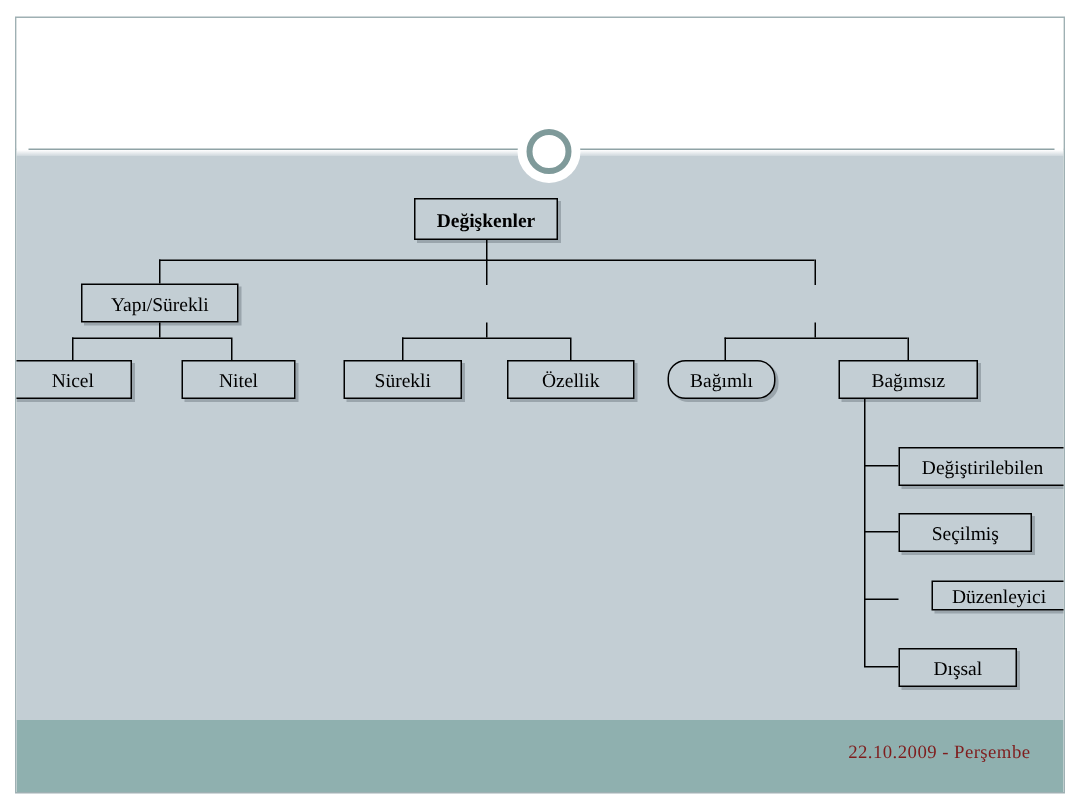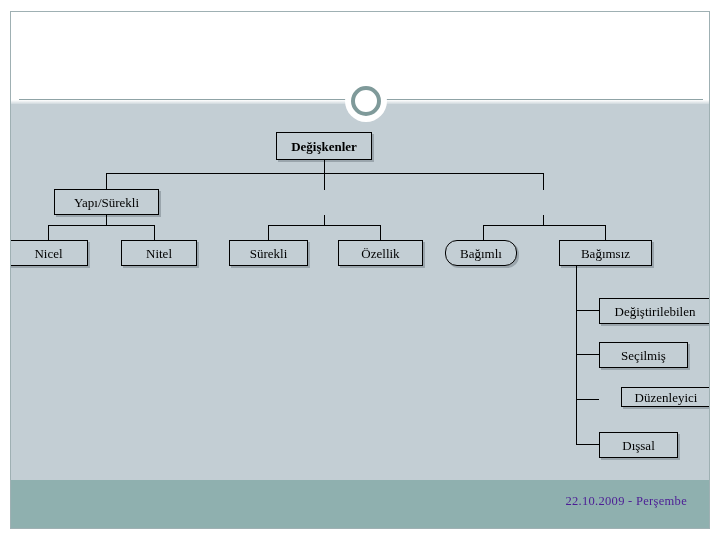--- a/index.html
+++ b/index.html
@@ -69,21 +69,21 @@
     left: 0;
     bottom: 0;
     width: 100%;
     height: 48px;
     background: #8fb0af;
   }
   .footer-date {
     position: absolute;
     right: 22px;
     top: 14px;
-    color: #4c1d95;
+    color: #7f1d1d;
     font-size: 12.5px;
     letter-spacing: .3px;
     white-space: nowrap;
   }
 
   
   .ring-halo {
     position: absolute;
     left: 334px;
     top: 68px;

